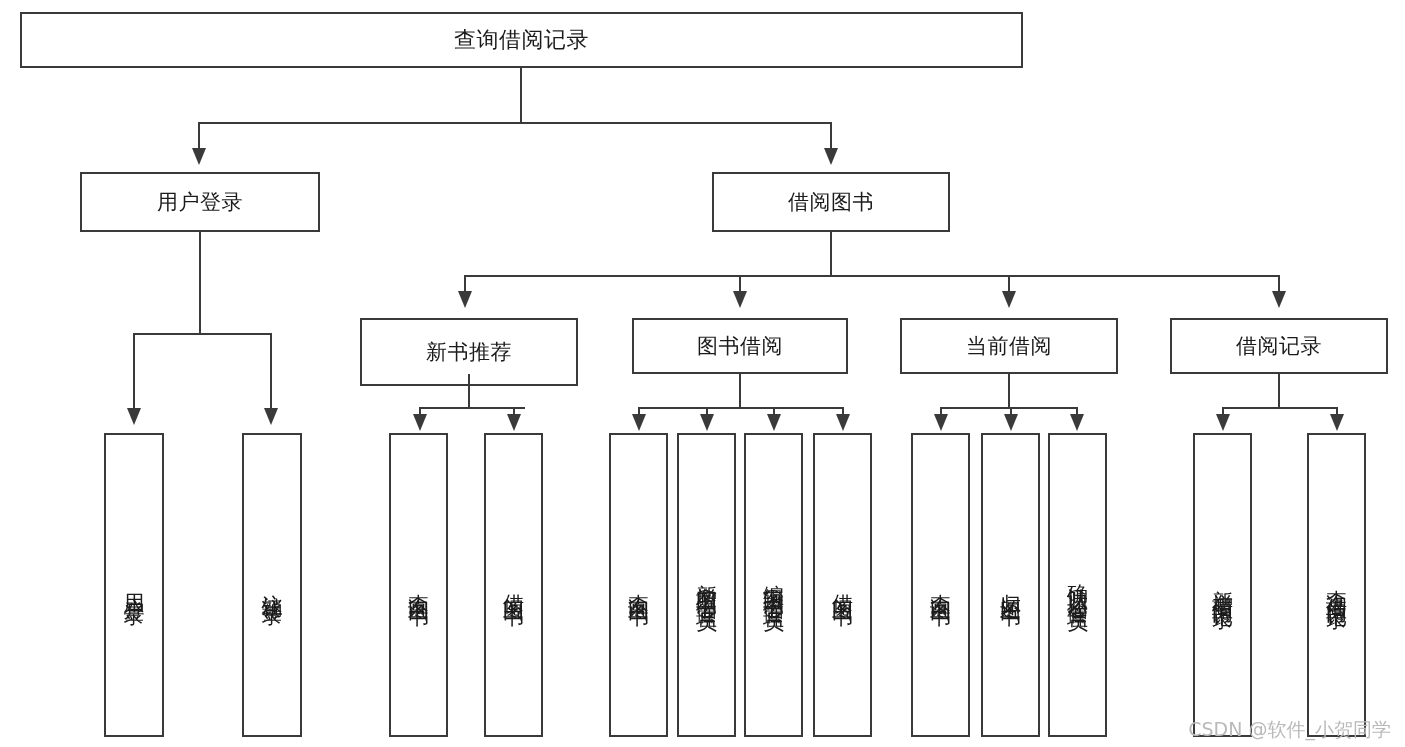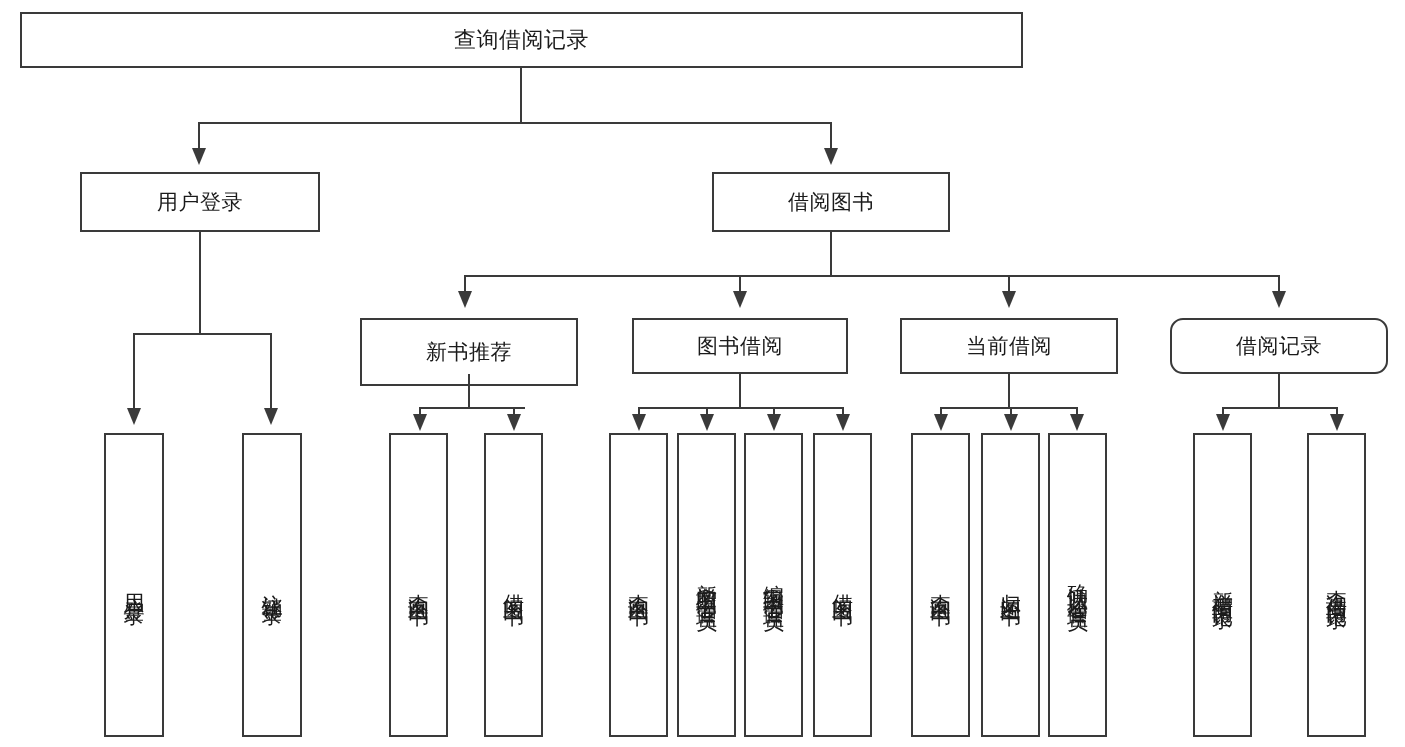--- a/index.html
+++ b/index.html
@@ -118,21 +118,21 @@
 
   <div class="line vline" style="left:1278px; top:275px; width:2px; height:16px;"></div>
   <div class="arrow" style="left:1272px; top:291px;"></div>
 
   <div class="node" style="left:360px; top:318px; width:218px; height:68px;">新书推荐</div>
 
   <div class="node" style="left:900px; top:318px; width:218px; height:56px;">当前借阅</div>
 
   <div class="node" style="left:632px; top:318px; width:216px; height:56px;">图书借阅</div>
 
-  <div class="node" style="left:1170px; top:318px; width:218px; height:56px;border-radius:13px;">借阅记录</div>
+  <div class="node" style="left:1170px; top:318px; width:218px; height:56px;">借阅记录</div>
 
   <div class="line vline" style="left:468px; top:374px; width:2px; height:34px;"></div>
   <div class="line hline" style="left:419px; top:407px; width:106px; height:2px;"></div>
   <div class="line vline" style="left:419px; top:407px; width:2px; height:8px;"></div>
   <div class="arrow" style="left:413px; top:414px;"></div>
   <div class="line vline" style="left:513px; top:407px; width:2px; height:8px;"></div>
   <div class="arrow" style="left:507px; top:414px;"></div>
 
   <div class="line vline" style="left:739px; top:374px; width:2px; height:34px;"></div>
   <div class="line hline" style="left:638px; top:407px; width:205px; height:2px;"></div>
@@ -206,14 +206,15 @@
   </div>
 
   <div class="node vert" style="left:1193px; top:433px; width:59px; height:304px;">
     <span class="vtext">新增借阅记录</span>
   </div>
 
   <div class="node vert" style="left:1307px; top:433px; width:59px; height:304px;">
     <span class="vtext">查询借阅记录</span>
   </div>
 
+  <div id="watermark">CSDN @软件_小贺同学</div>
 
 </div>
 
 </body></html>

